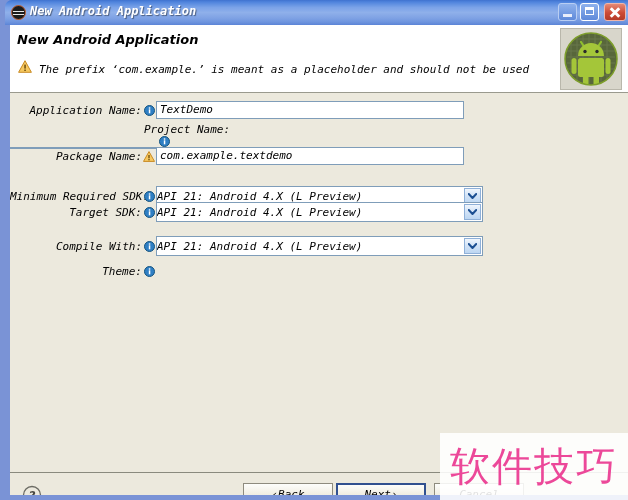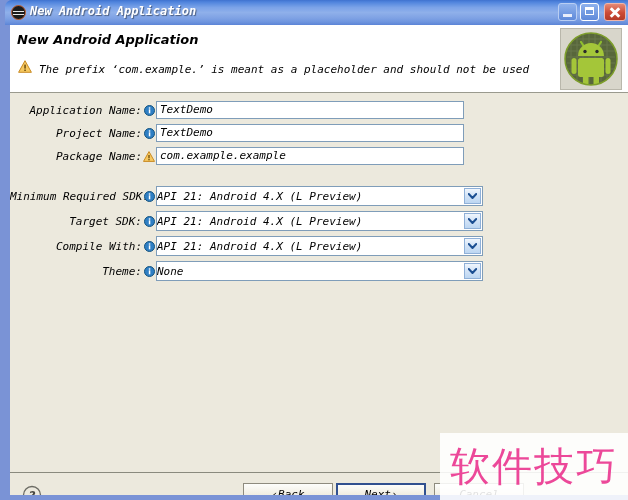--- a/index.html
+++ b/index.html
@@ -401,21 +401,21 @@
             <svg width="11" height="11" viewBox="0 0 11 11">
               <circle cx="5.5" cy="5.5" r="5" fill="#2f7fc4" stroke="#14537f" stroke-width="1"></circle>
               <rect x="4.8" y="4.3" width="1.5" height="4" fill="#ffffff"></rect>
               <rect x="4.8" y="2.3" width="1.5" height="1.4" fill="#ffffff"></rect>
             </svg>
           </span>
         </span>
         <span class="text-input" placeholder="Application Name">TextDemo</span>
       </div>
 
-      <div class="field-row" style="top:29px;">
+      <div class="field-row" style="top:29px;flex-direction:column;">
         <span class="field-label">Project Name:</span>
         <span class="field-ico">
           <span class="info-ico">
             <svg width="11" height="11" viewBox="0 0 11 11">
               <circle cx="5.5" cy="5.5" r="5" fill="#2f7fc4" stroke="#14537f" stroke-width="1"></circle>
               <rect x="4.8" y="4.3" width="1.5" height="4" fill="#ffffff"></rect>
               <rect x="4.8" y="2.3" width="1.5" height="1.4" fill="#ffffff"></rect>
             </svg>
           </span>
         </span>
@@ -426,21 +426,21 @@
         <span class="field-label">Package Name:</span>
         <span class="field-ico">
           <span class="warn-tri" style="width:12px;height:11px;">
             <svg width="12" height="11" viewBox="0 0 12 11">
               <path d="M6 0.6 L11.5 10.4 L0.5 10.4 Z" fill="#f6c860" stroke="#c98a22" stroke-width="1"></path>
               <rect x="5.35" y="4" width="1.3" height="3.3" fill="#6b4a0c"></rect>
               <rect x="5.35" y="8" width="1.3" height="1.3" fill="#6b4a0c"></rect>
             </svg>
           </span>
         </span>
-        <span class="text-input" placeholder="Package Name">com.example.example</span>
+        <span class="text-input" placeholder="Package Name">com.example.textdemo</span>
       </div>
 
       <div class="field-row" style="top:92px;">
         <span class="field-label">Minimum Required SDK:</span>
         <span class="field-ico">
           <span class="info-ico">
             <svg width="11" height="11" viewBox="0 0 11 11">
               <circle cx="5.5" cy="5.5" r="5" fill="#2f7fc4" stroke="#14537f" stroke-width="1"></circle>
               <rect x="4.8" y="4.3" width="1.5" height="4" fill="#ffffff"></rect>
               <rect x="4.8" y="2.3" width="1.5" height="1.4" fill="#ffffff"></rect>
@@ -450,21 +450,21 @@
         <span class="combo">
           <span class="combo-text">API 21: Android 4.X (L Preview)</span>
           <span class="combo-arrow">
             <svg width="9" height="6" viewBox="0 0 9 6">
                 <path d="M0.8 1 L4.5 5 L8.2 1" fill="none" stroke="#1c4f92" stroke-width="2" stroke-linecap="round" stroke-linejoin="round"></path>
               </svg>
           </span>
         </span>
       </div>
 
-      <div class="field-row" style="top:117px;">
+      <div class="field-row" style="top:108px;">
         <span class="field-label">Target SDK:</span>
         <span class="field-ico">
           <span class="info-ico">
             <svg width="11" height="11" viewBox="0 0 11 11">
               <circle cx="5.5" cy="5.5" r="5" fill="#2f7fc4" stroke="#14537f" stroke-width="1"></circle>
               <rect x="4.8" y="4.3" width="1.5" height="4" fill="#ffffff"></rect>
               <rect x="4.8" y="2.3" width="1.5" height="1.4" fill="#ffffff"></rect>
             </svg>
           </span>
         </span>
@@ -503,28 +503,20 @@
         <span class="field-label">Theme:</span>
         <span class="field-ico">
           <span class="info-ico">
             <svg width="11" height="11" viewBox="0 0 11 11">
               <circle cx="5.5" cy="5.5" r="5" fill="#2f7fc4" stroke="#14537f" stroke-width="1"></circle>
               <rect x="4.8" y="4.3" width="1.5" height="4" fill="#ffffff"></rect>
               <rect x="4.8" y="2.3" width="1.5" height="1.4" fill="#ffffff"></rect>
             </svg>
           </span>
         </span>
-        <span class="combo">
-          <span class="combo-text">None</span>
-          <span class="combo-arrow">
-            <svg width="9" height="6" viewBox="0 0 9 6">
-                <path d="M0.8 1 L4.5 5 L8.2 1" fill="none" stroke="#1c4f92" stroke-width="2" stroke-linecap="round" stroke-linejoin="round"></path>
-              </svg>
-          </span>
-        </span>
       </div>
 
     </div>
 
     <div id="footer">
       <div id="help-btn">
         <svg width="20" height="20" viewBox="0 0 20 20">
           <circle cx="10" cy="10" r="8.5" fill="#ece9dd" stroke="#6b6b63" stroke-width="1.3"></circle>
           <text x="10" y="14.5" font-family="DejaVu Sans, sans-serif" font-size="12" font-weight="bold" fill="#4a4a44" text-anchor="middle">?</text>
         </svg>

